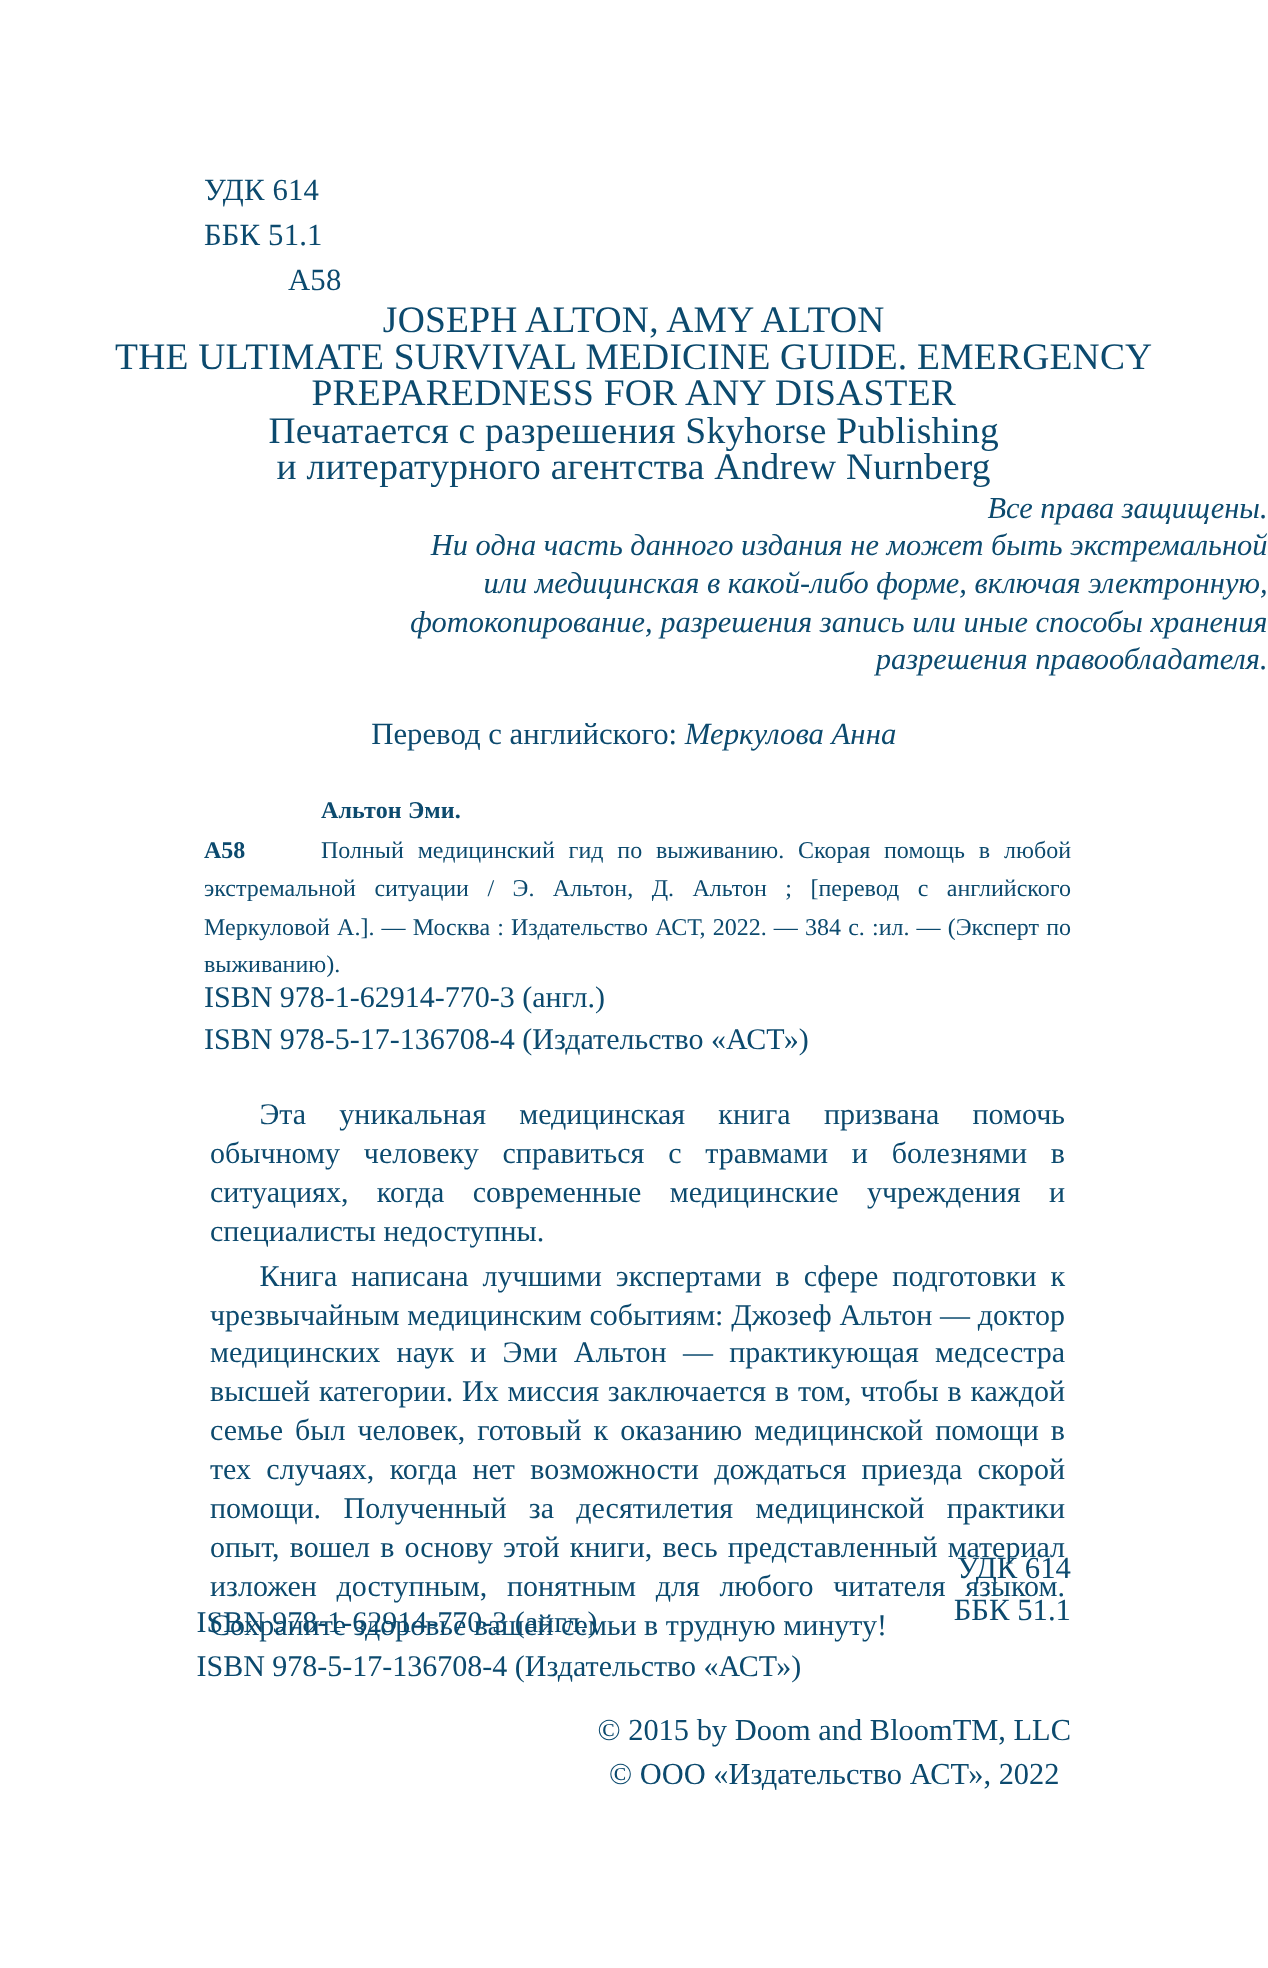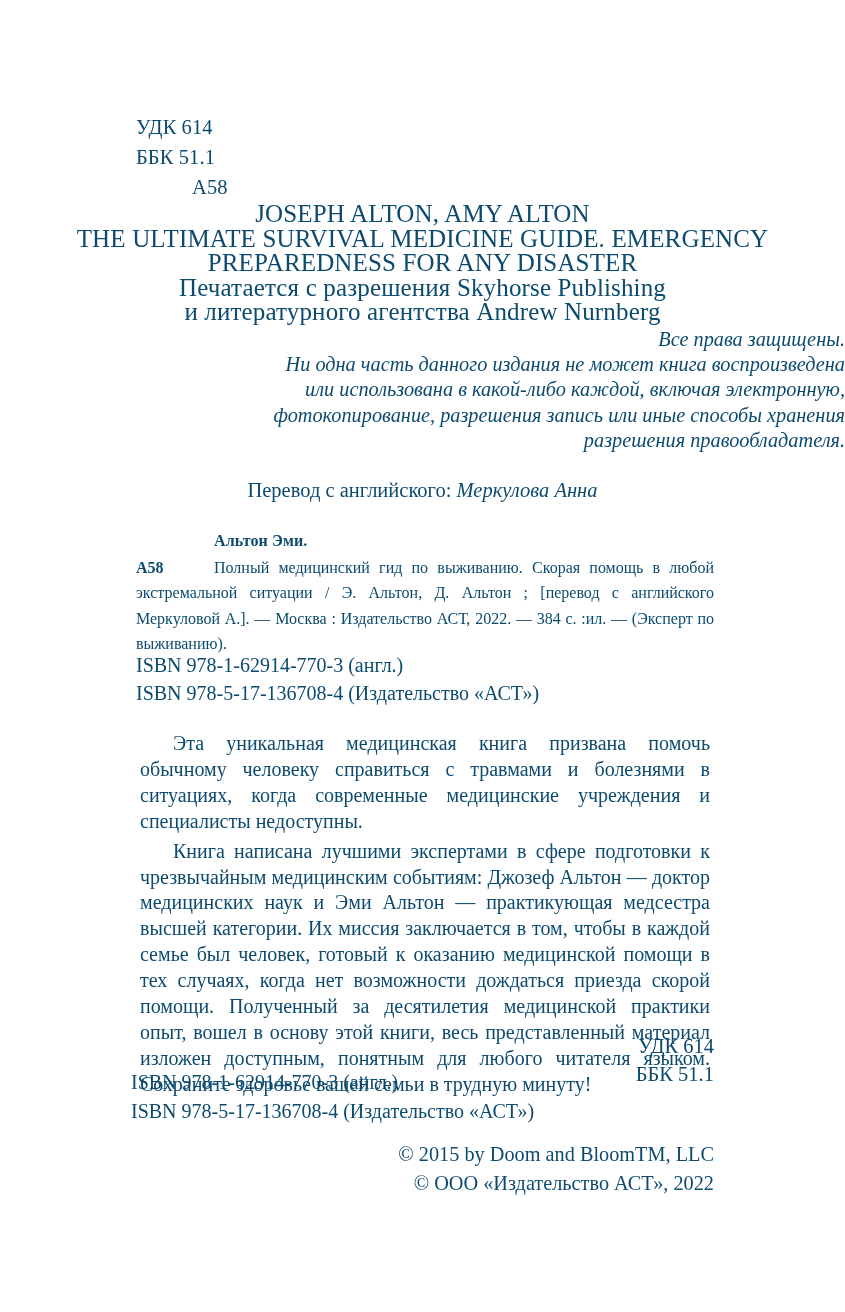--- a/index.html
+++ b/index.html
@@ -148,21 +148,21 @@
     top: 1068px;
     font-size: 20px;
     line-height: 28.5px;
   }
 
   
   .copyright {
     position: absolute;
     right: 131px;
     top: 1140px;
-    text-align: right;
+    text-align: center;
     font-size: 20.3px;
     line-height: 29px;
   }
 </style>
 </head>
 <body>
 
 <div class="page">
 
   <div class="udc-block">
@@ -174,22 +174,22 @@
   <div class="title-block">
     <div class="orig-authors">JOSEPH ALTON, AMY ALTON</div>
     <div class="orig-title-1">THE ULTIMATE SURVIVAL MEDICINE GUIDE. EMERGENCY</div>
     <div class="orig-title-2">PREPAREDNESS FOR ANY DISASTER</div>
     <div class="perm-1">Печатается с разрешения Skyhorse Publishing</div>
     <div class="perm-2">и литературного агентства Andrew Nurnberg</div>
   </div>
 
   <div class="rights-block">
     <div>Все права защищены.</div>
-    <div>Ни одна часть данного издания не может книга воспроизведена</div>
-    <div>или использована в какой-либо каждой, включая электронную,</div>
+    <div>Ни одна часть данного издания не может быть экстремальной</div>
+    <div>или медицинская в какой-либо форме, включая электронную,</div>
     <div>фотокопирование, разрешения запись или иные способы хранения</div>
     <div>разрешения правообладателя.</div>
   </div>
 
   <div class="translator">
     <span>Перевод с английского:</span>
     <span class="tr-name">Меркулова Анна</span>
   </div>
 
   <div class="biblio">

